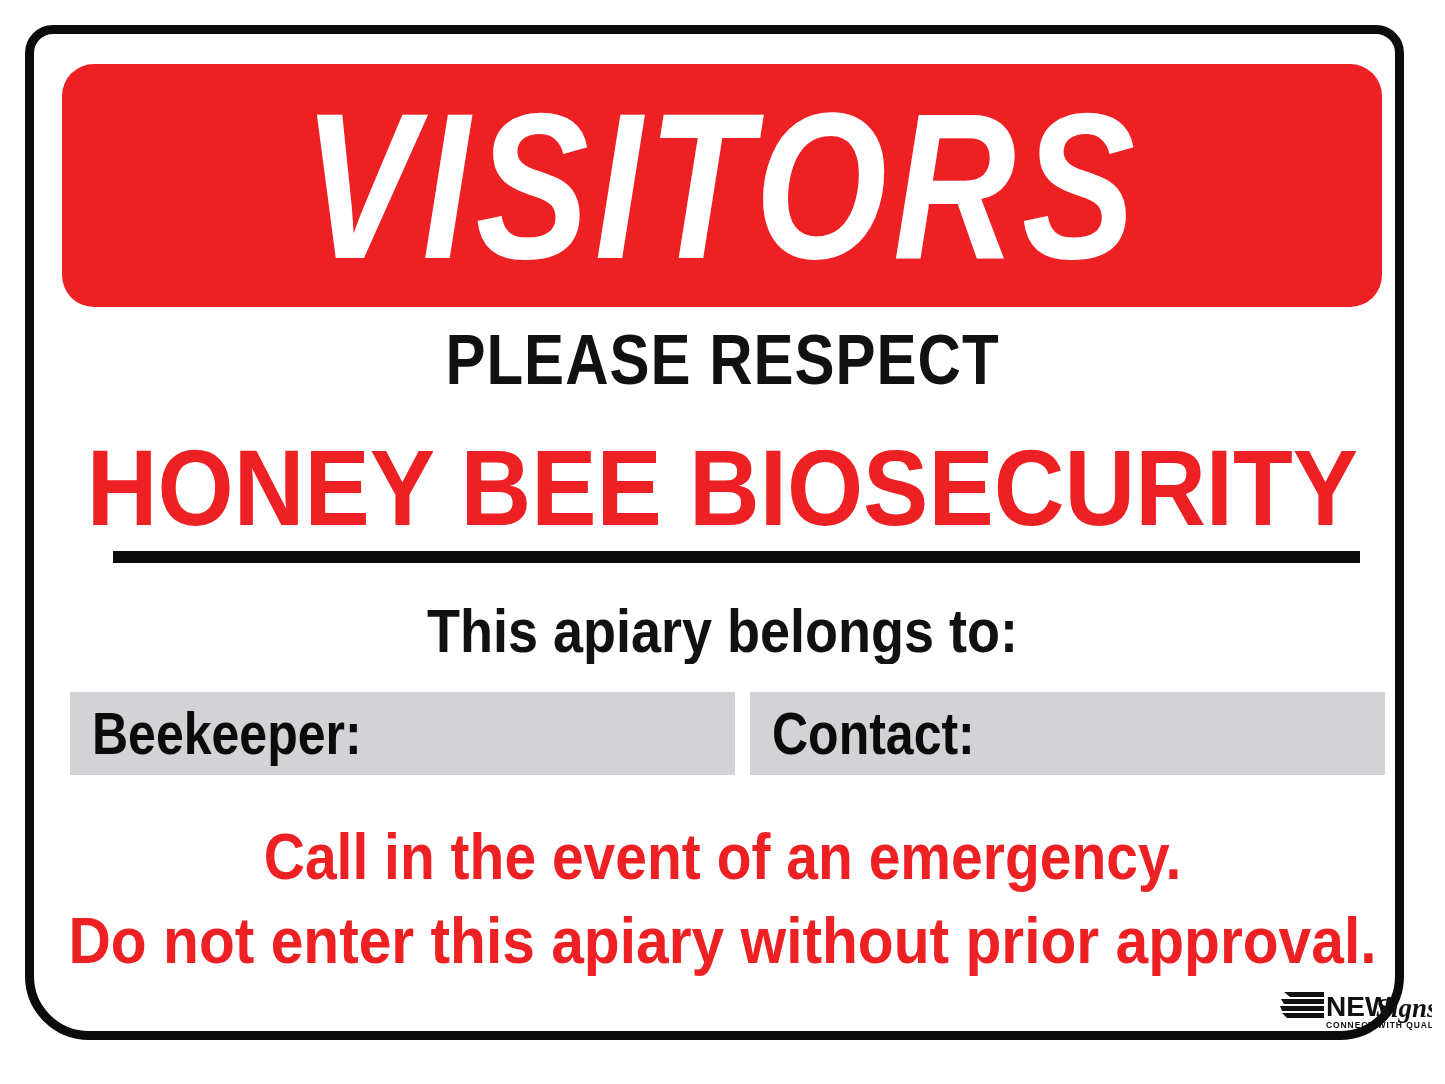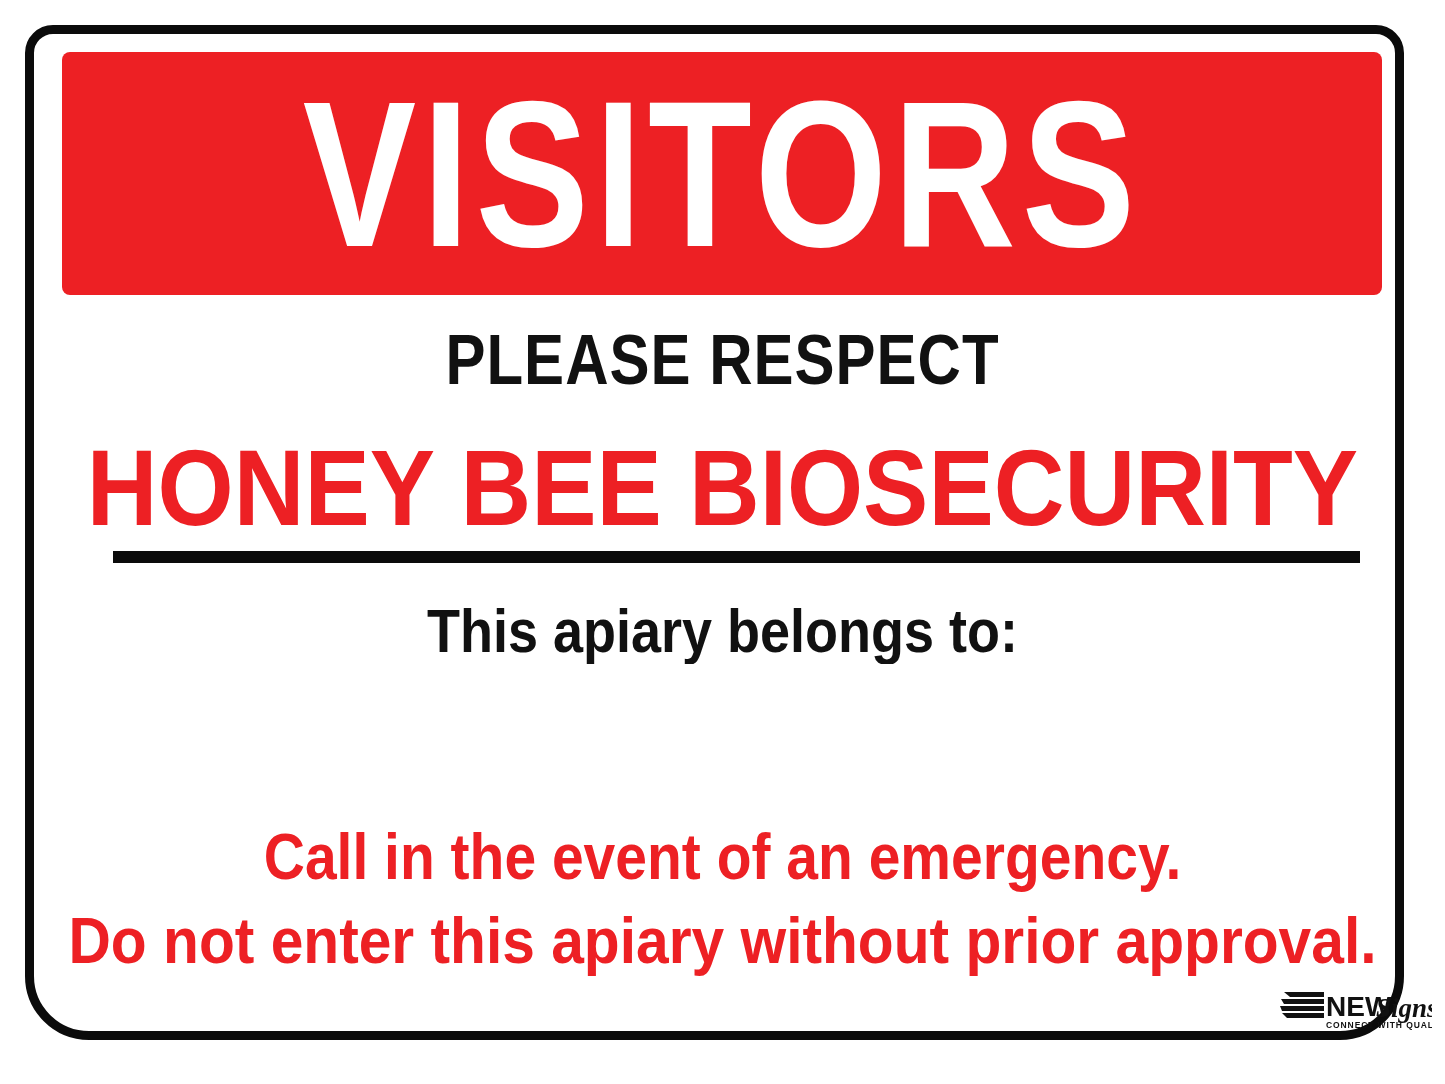--- a/index.html
+++ b/index.html
@@ -31,29 +31,30 @@
     box-sizing: border-box;
     border: 9px solid #0b0b0b;
     border-radius: 28px 28px 64px 64px;
     background: #ffffff;
   }
 
   
   .banner {
     position: absolute;
     left: 62px;
-    top: 52px;
+    top: 64px;
     width: 1320px;
     height: 243px;
     background: #ED2024;
-    border-radius: 8px;
+    border-radius: 32px;
     display: flex;
     align-items: center;
     justify-content: center;
     overflow: hidden;
+    font-style: italic;
   }
   .banner-text {
     color: #ffffff;
     font-family: "Liberation Sans", sans-serif;
     font-weight: bold;
     font-size: 170px;
     line-height: 1;
     letter-spacing: 6px;
     transform: scaleY(1.22);
     white-space: nowrap;
@@ -203,20 +204,28 @@
   </div>
 
   <div class="please-respect nosel">PLEASE RESPECT</div>
 
   <div class="biosecurity nosel">HONEY BEE BIOSECURITY</div>
 
   <div class="rule nosel"></div>
 
   <div class="belongs-to nosel">This apiary belongs to:</div>
 
+  <div class="fields-row">
+    <div class="field-box field-beekeeper">
+      <span class="field-label nosel">Beekeeper:</span>
+    </div>
+    <div class="field-box field-contact">
+      <span class="field-label nosel">Contact:</span>
+    </div>
+  </div>
 
   <div class="warn warn-1 nosel">Call in the event of an emergency.</div>
   <div class="warn warn-2 nosel">Do not enter this apiary without prior approval.</div>
 
   <div class="logo">
     <svg width="152" height="46" viewBox="0 0 152 46" xmlns="http://www.w3.org/2000/svg">
 
       <g fill="#111111">
         <path d="M4 6 L44 6 L44 11 L10 11 Z"></path>
         <path d="M1 13 L44 13 L44 18 L4 18 Z"></path>

